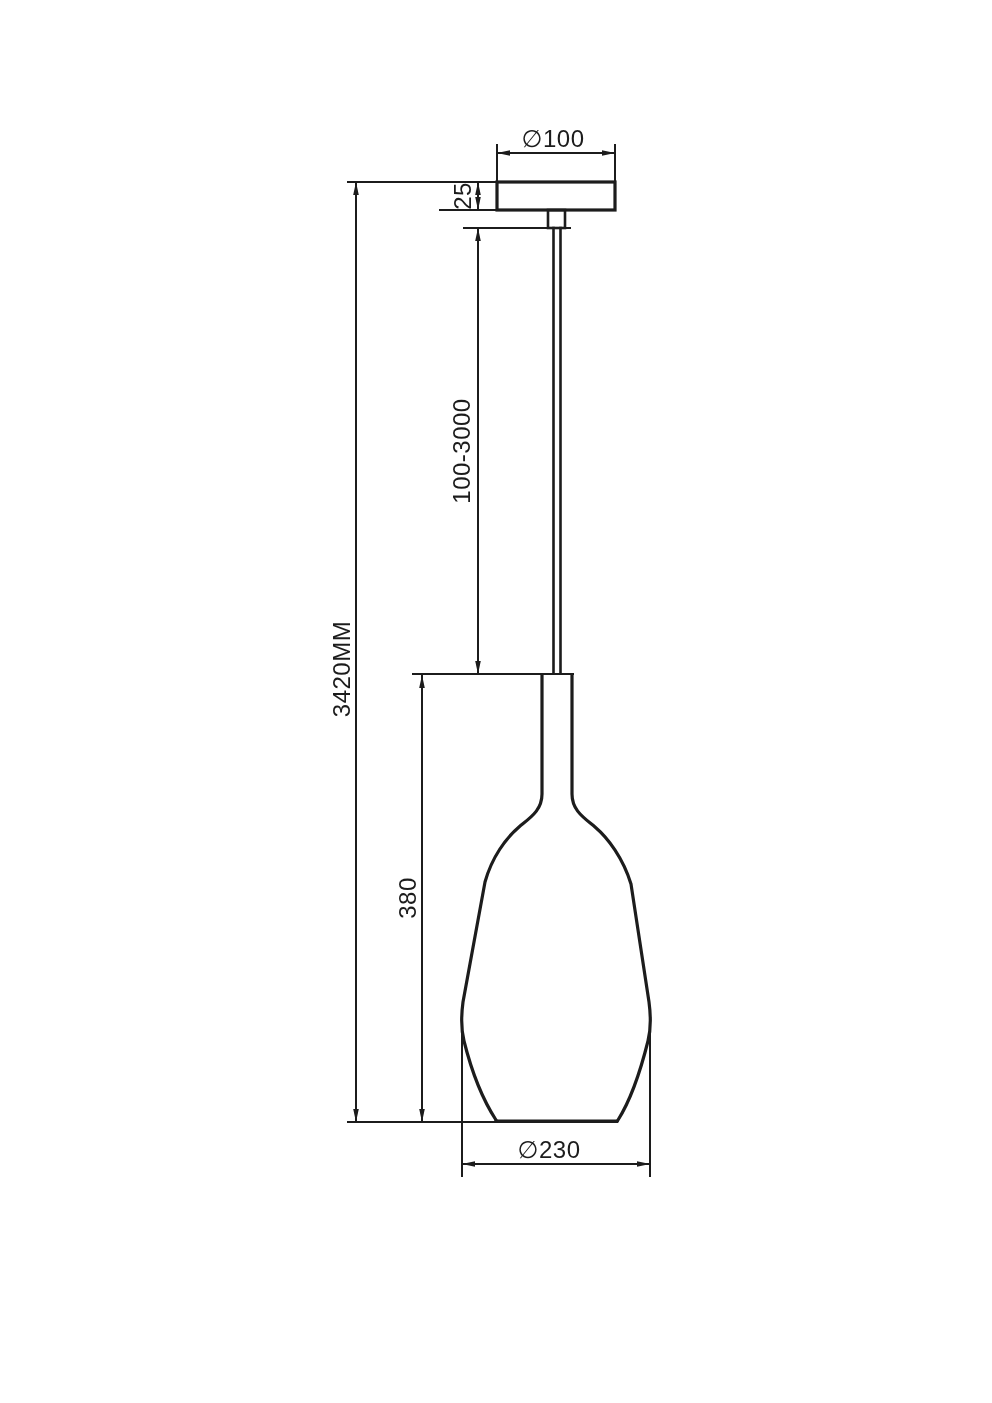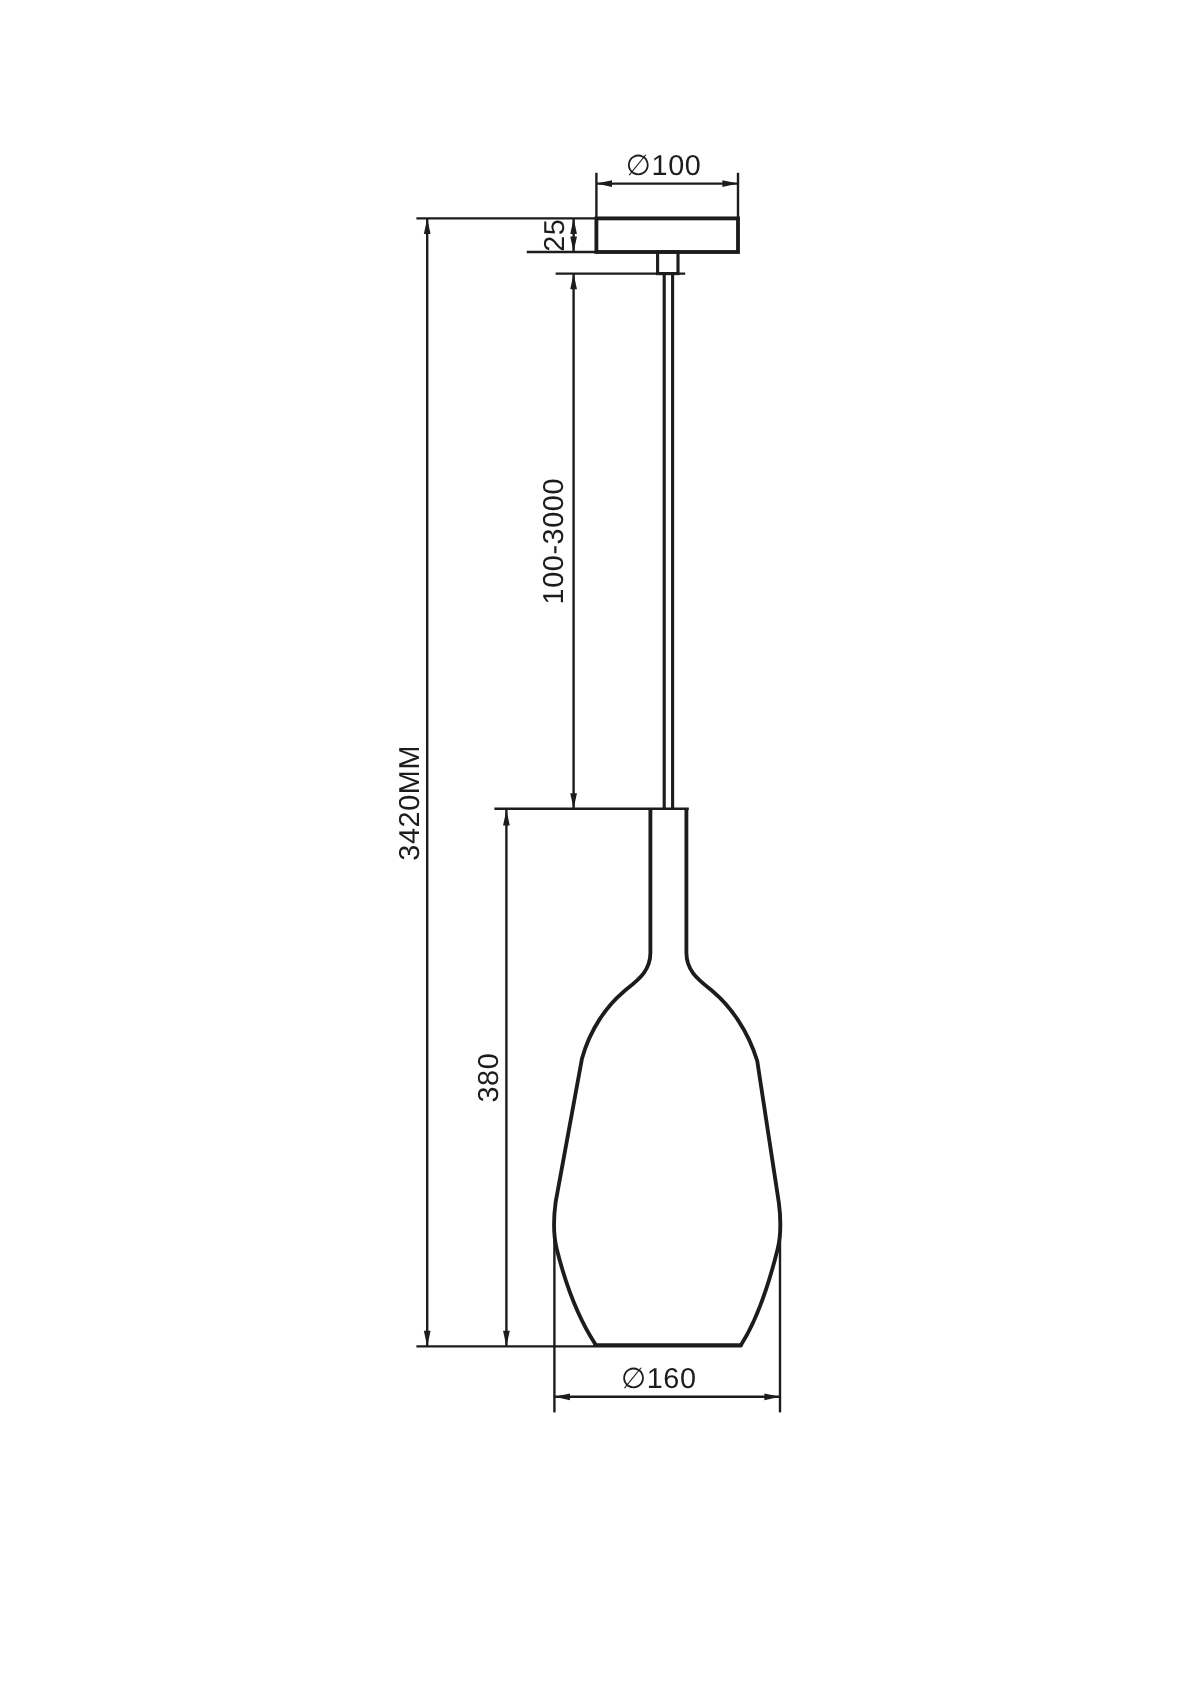--- a/index.html
+++ b/index.html
@@ -88,15 +88,15 @@
   <div class="dim-label" style="left:553px; top:139px;">∅100</div>
 
   <div class="dim-label vertical" style="left:463px; top:196px;">25</div>
 
   <div class="dim-label vertical" style="left:462px; top:451px;">100-3000</div>
 
   <div class="dim-label vertical" style="left:342px; top:669px;">3420MM</div>
 
   <div class="dim-label vertical" style="left:408px; top:898px;">380</div>
 
-  <div class="dim-label" style="left:549px; top:1150px;">∅160</div>
+  <div class="dim-label" style="left:549px; top:1150px;">∅230</div>
 
 </div>
 
 </body></html>

